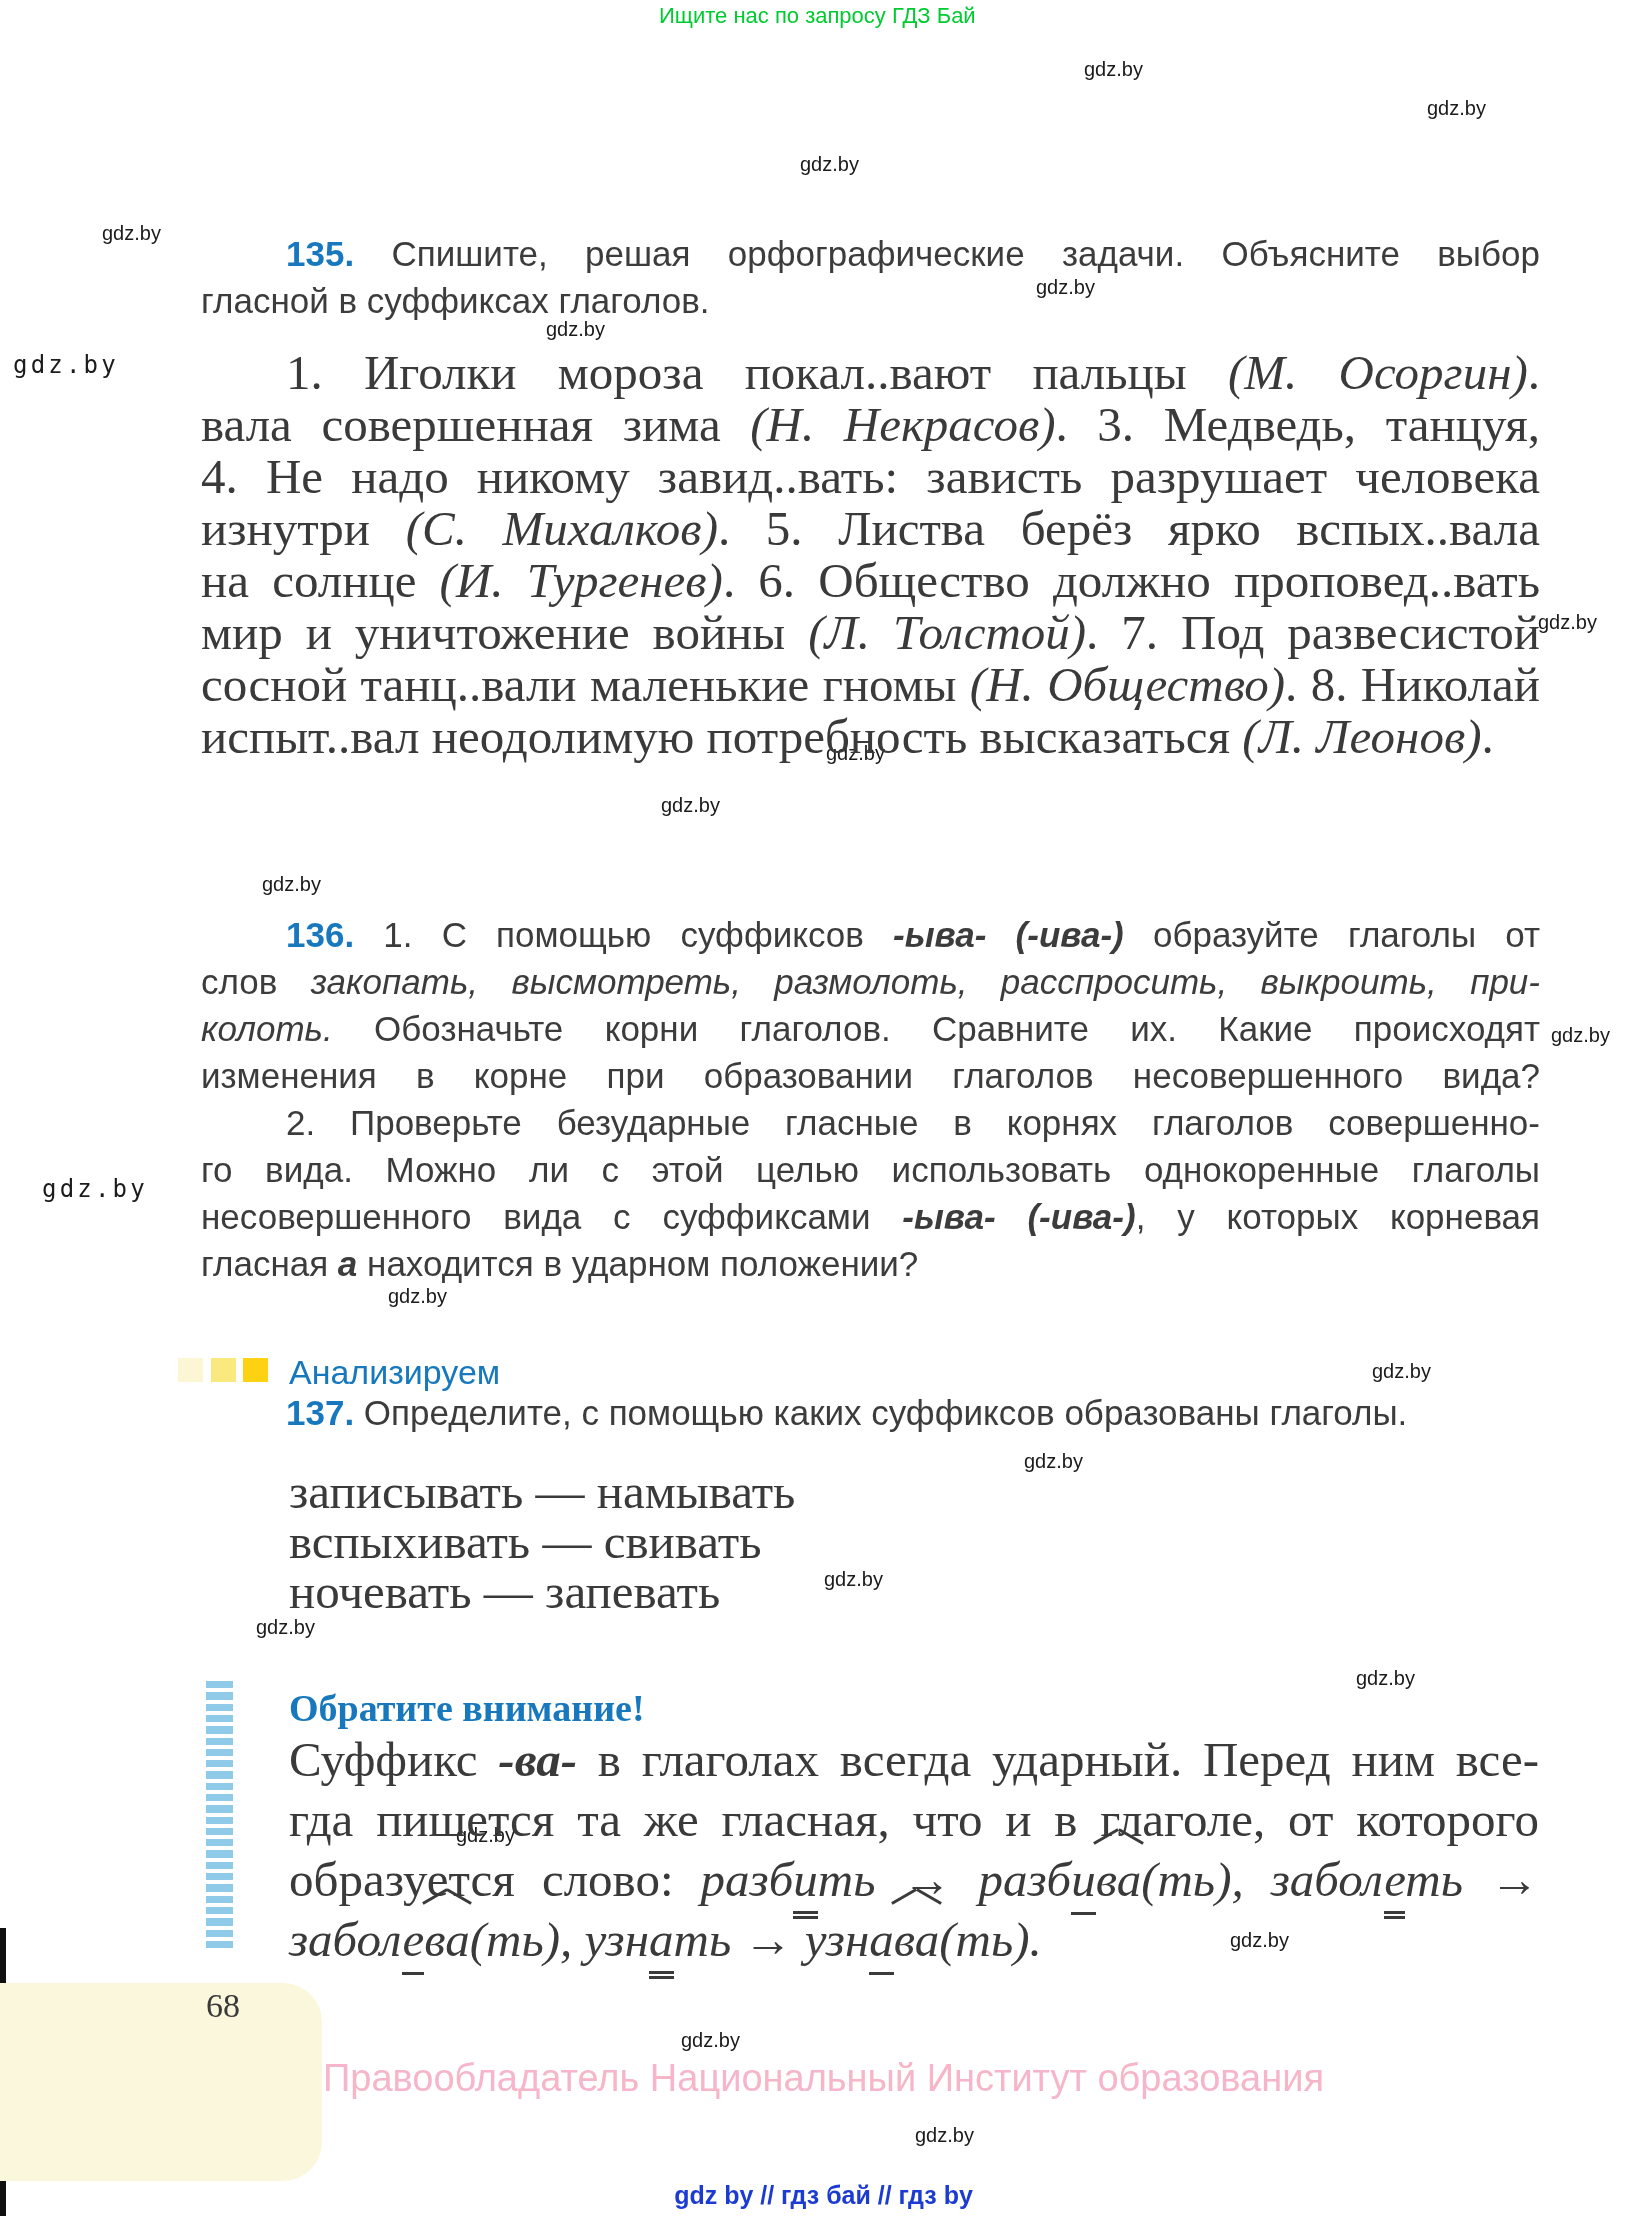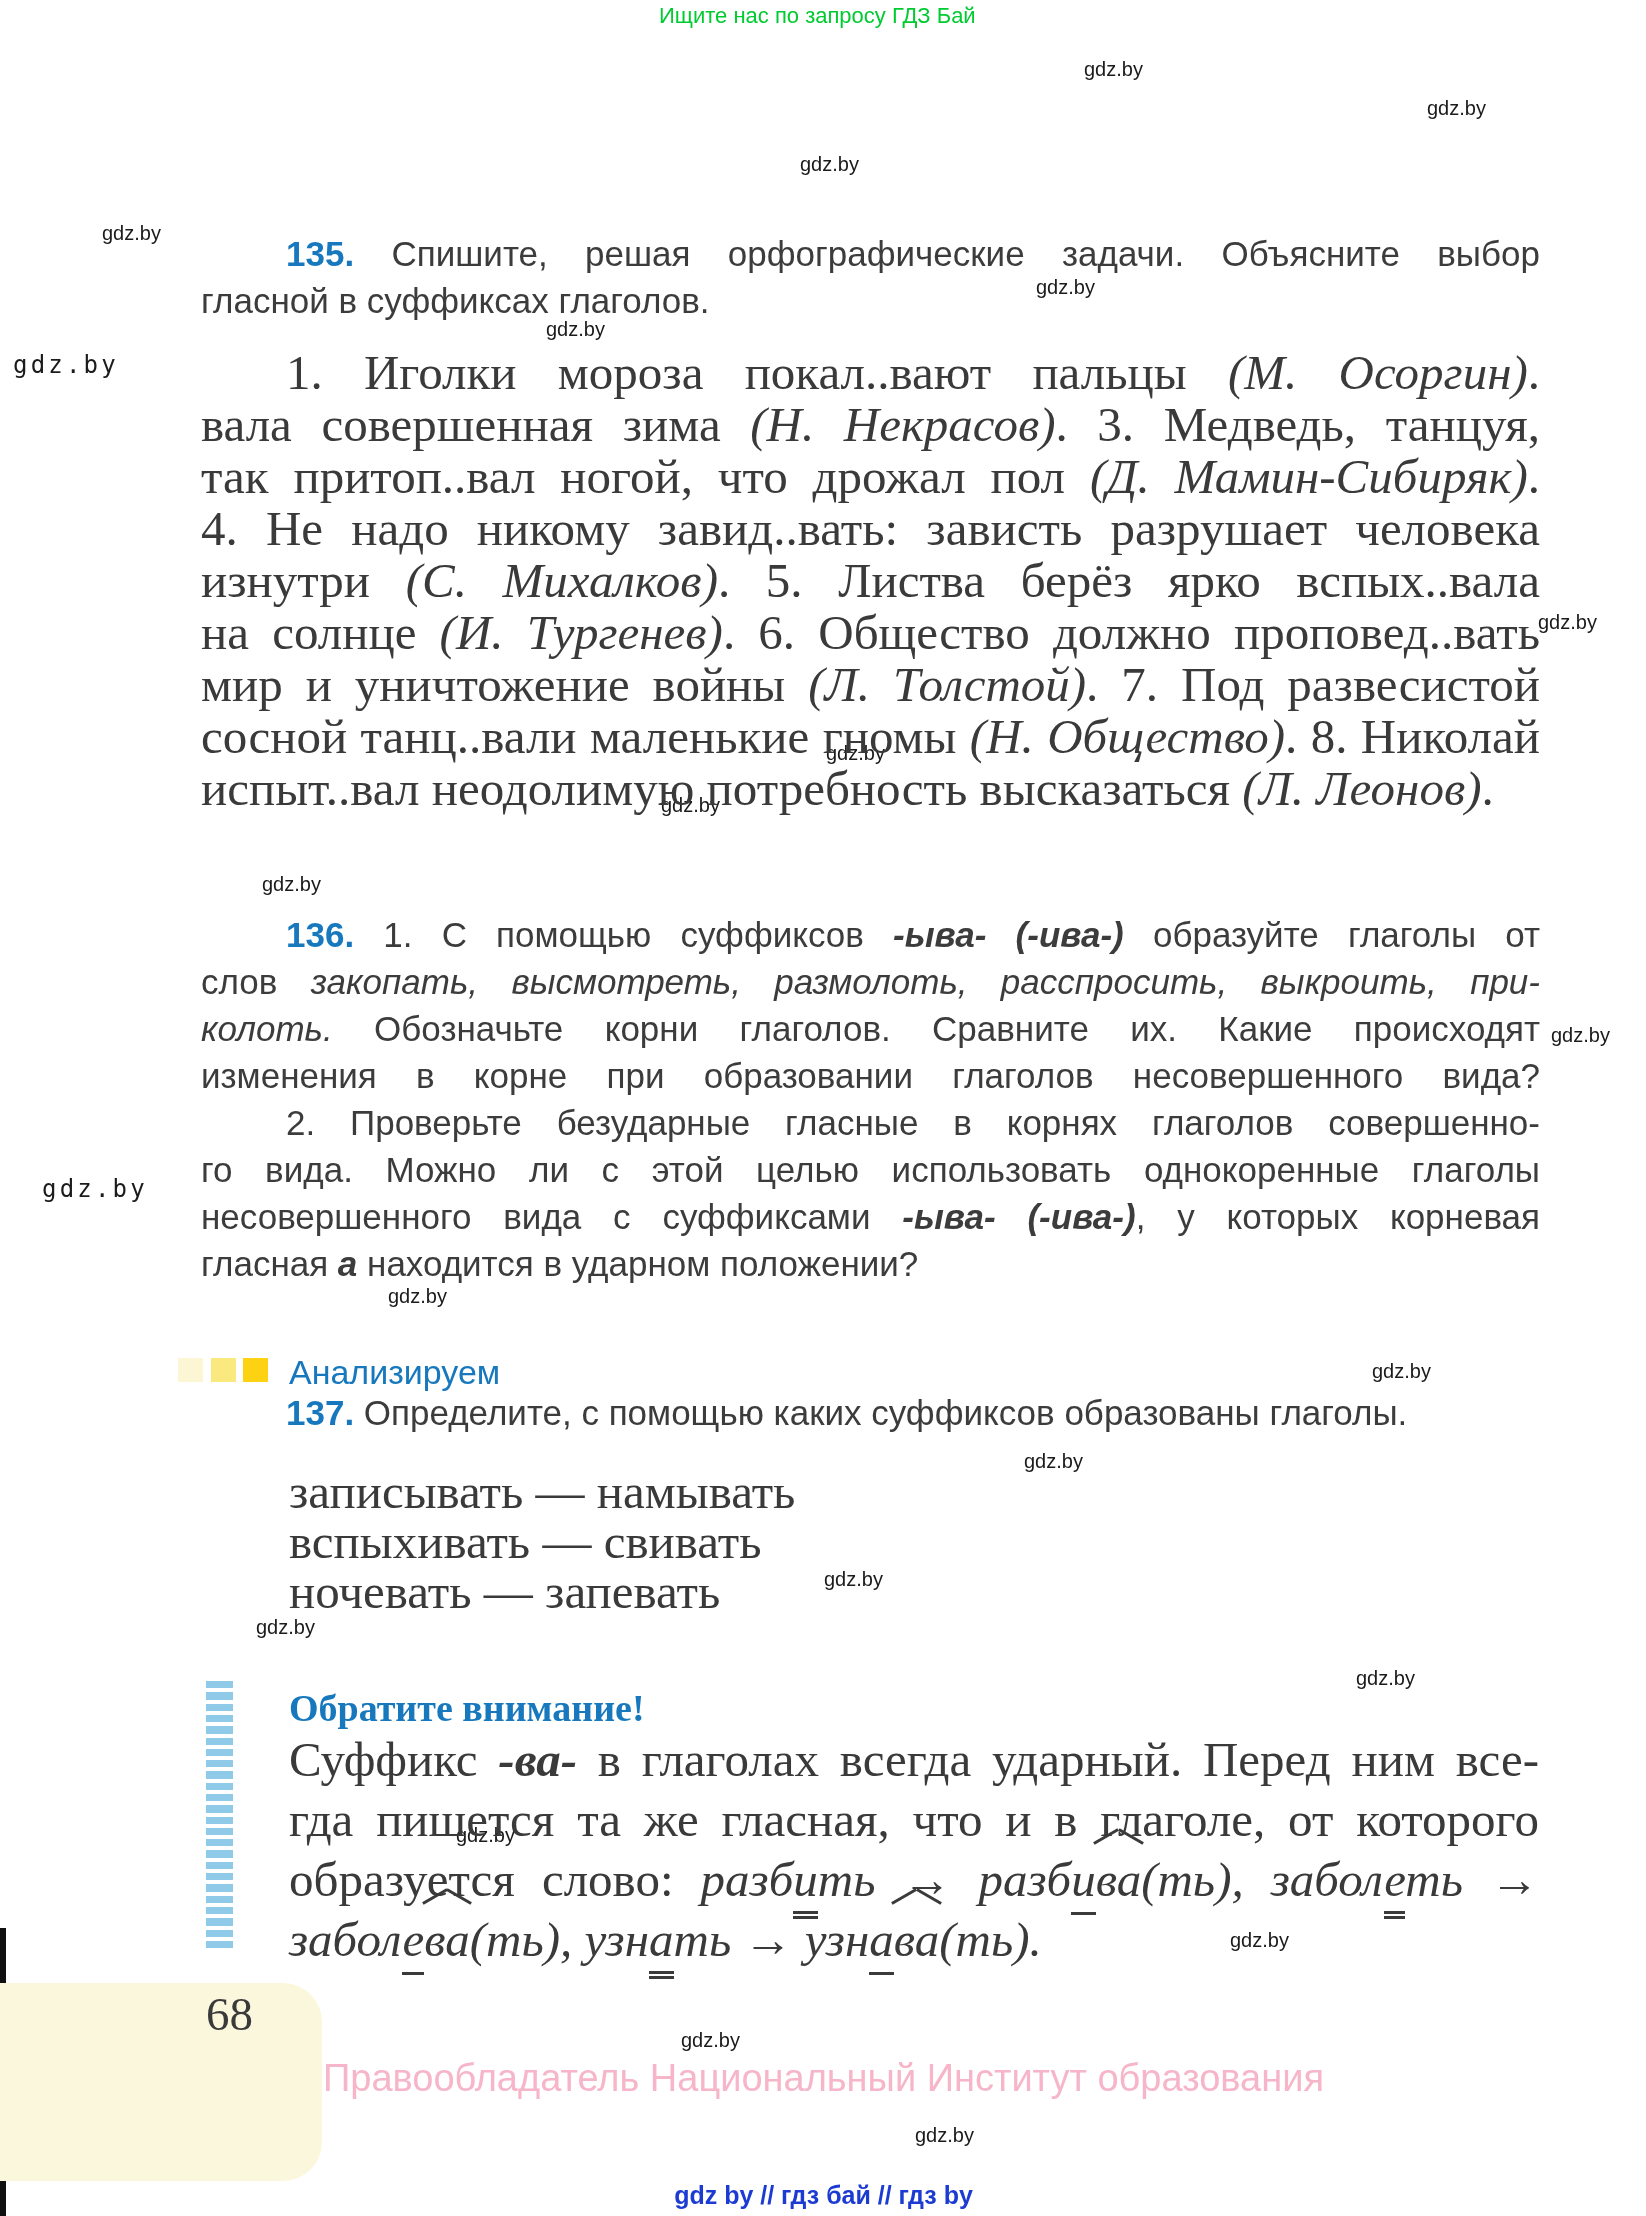--- a/index.html
+++ b/index.html
@@ -33,21 +33,21 @@
   .analyze-head{position:absolute;left:289px;top:1354px;font-size:34px;line-height:37px;color:#1778be;}
   .sq{position:absolute;width:25px;height:24px;top:1358px;}
 
   .note-bar{position:absolute;left:206px;top:1681px;width:27px;height:269px;
             background:repeating-linear-gradient(180deg,#8fcbe8 0px,#8fcbe8 7.3px,rgba(0,0,0,0) 7.3px,rgba(0,0,0,0) 11.3px);}
   .note-title{position:absolute;left:289px;top:1686px;font-family:"Liberation Serif",serif;
               font-weight:bold;font-size:38px;color:#1778be;white-space:nowrap;}
 
   .edge-strip{position:absolute;left:0;top:1928px;width:5.6px;height:289px;background:#101010;}
   .ybox{position:absolute;left:0;top:1983px;width:322px;height:198px;background:#fbf7dc;border-radius:0 39px 39px 0;}
-  .pagenum{position:absolute;left:206px;top:1987px;font-family:"Liberation Serif",serif;font-size:47px;color:#3a3a3a;}
+  .pagenum{position:absolute;left:206px;top:1987px;font-family:"Liberation Serif",serif;font-size:34px;color:#3a3a3a;}
 
   .pink-line{position:absolute;left:0;right:0;top:2057px;text-align:center;font-size:38px;color:#f6b5c9;white-space:nowrap;}
   .links-line{position:absolute;left:0;right:0;top:2181px;text-align:center;font-size:25px;font-weight:bold;color:#1b3bd3;white-space:nowrap;}
 </style>
 </head>
 <body>
 
 <div class="page">
 
   <div class="green-banner">Ищите нас по запросу ГДЗ Бай</div>
@@ -80,21 +80,20 @@
     </div>
 
   <div class="sec sans-body" style="left:201px;top:230px;width:1339px;">
       <div class="line ind"><span class="num">135. </span><span>Спишите, решая орфографические задачи. Объясните выбор</span></div>
       <div class="line no-j"><span>гласной в суффиксах глаголов.</span></div>
     </div>
 
   <div class="sec serif-body" style="left:201px;top:347px;width:1339px;">
       <div class="line ind"><span>1. Иголки мороза покал..вают пальцы </span><span class="i">(М. Осоргин)</span><span>.</span></div>
       <div class="line"><span>вала совершенная зима </span><span class="i">(Н. Некрасов)</span><span>. 3. Медведь, танцуя,</span></div>
-      <div class="line"><span>так притоп..вал ногой, что дрожал пол </span><span class="i">(Д. Мамин-Сибиряк)</span><span>.</span></div>
       <div class="line"><span>4. Не надо никому завид..вать: зависть разрушает человека</span></div>
       <div class="line"><span>изнутри </span><span class="i">(С. Михалков)</span><span>. 5. Листва берёз ярко вспых..вала</span></div>
       <div class="line"><span>на солнце </span><span class="i">(И. Тургенев)</span><span>. 6. Общество должно проповед..вать</span></div>
       <div class="line"><span>мир и уничтожение войны </span><span class="i">(Л. Толстой)</span><span>. 7. Под развесистой</span></div>
       <div class="line"><span>сосной танц..вали маленькие гномы </span><span class="i">(Н. Общество)</span><span>. 8. Николай</span></div>
       <div class="line no-j"><span>испыт..вал неодолимую потребность высказаться </span><span class="i">(Л. Леонов)</span><span>.</span></div>
     </div>
 
   <div class="sec sans-body" style="left:201px;top:911px;width:1339px;">
       <div class="line ind"><span class="num">136. </span><span>1. С помощью суффиксов </span><span class="bi">-ыва- (-ива-)</span><span> образуйте глаголы от</span></div>

